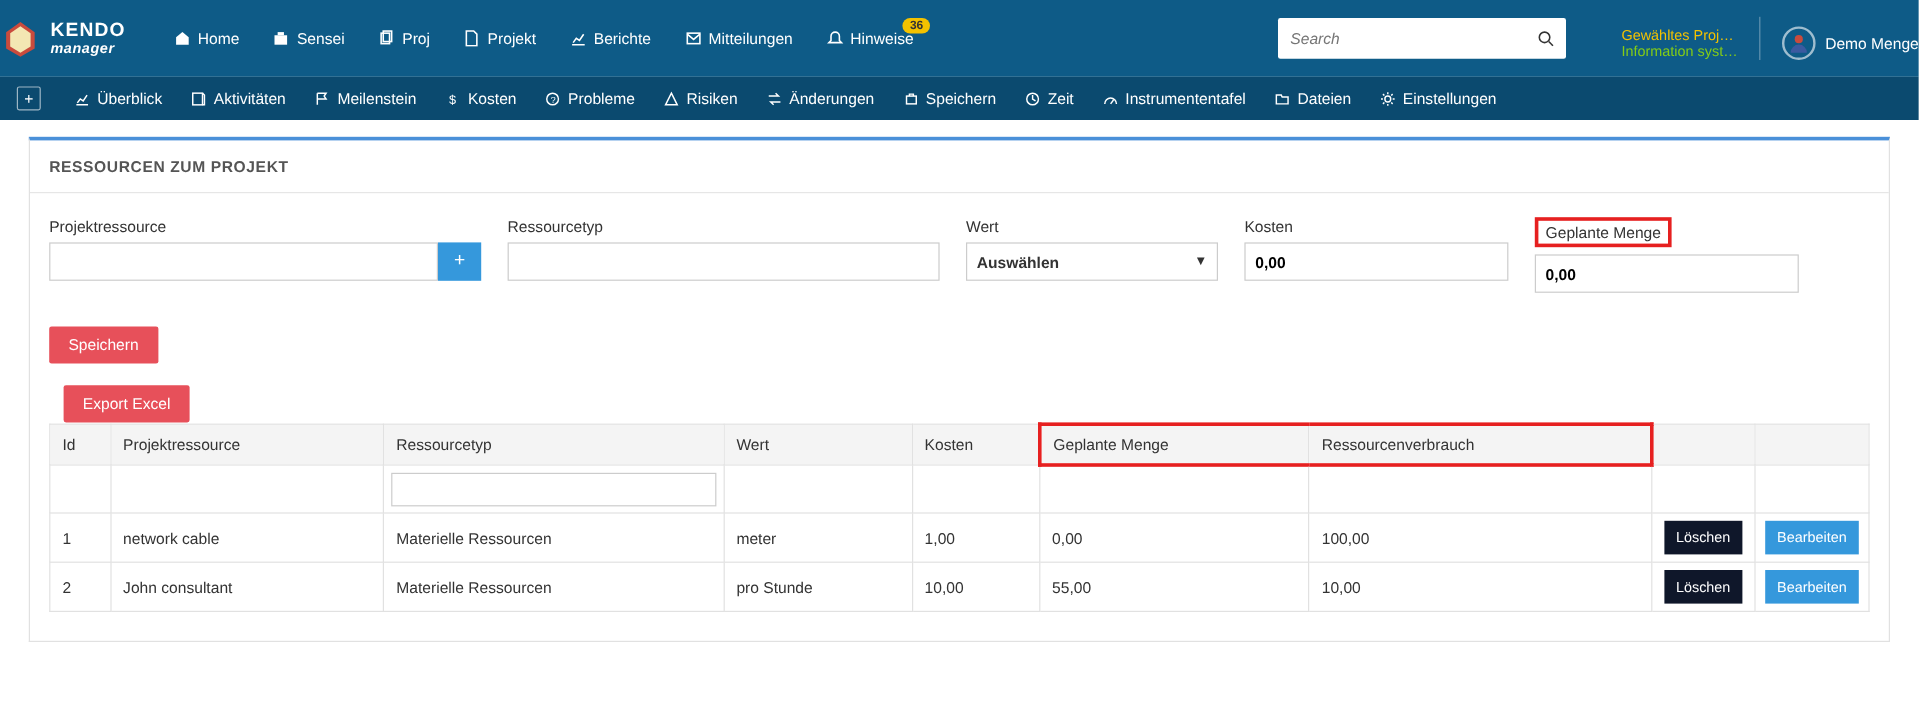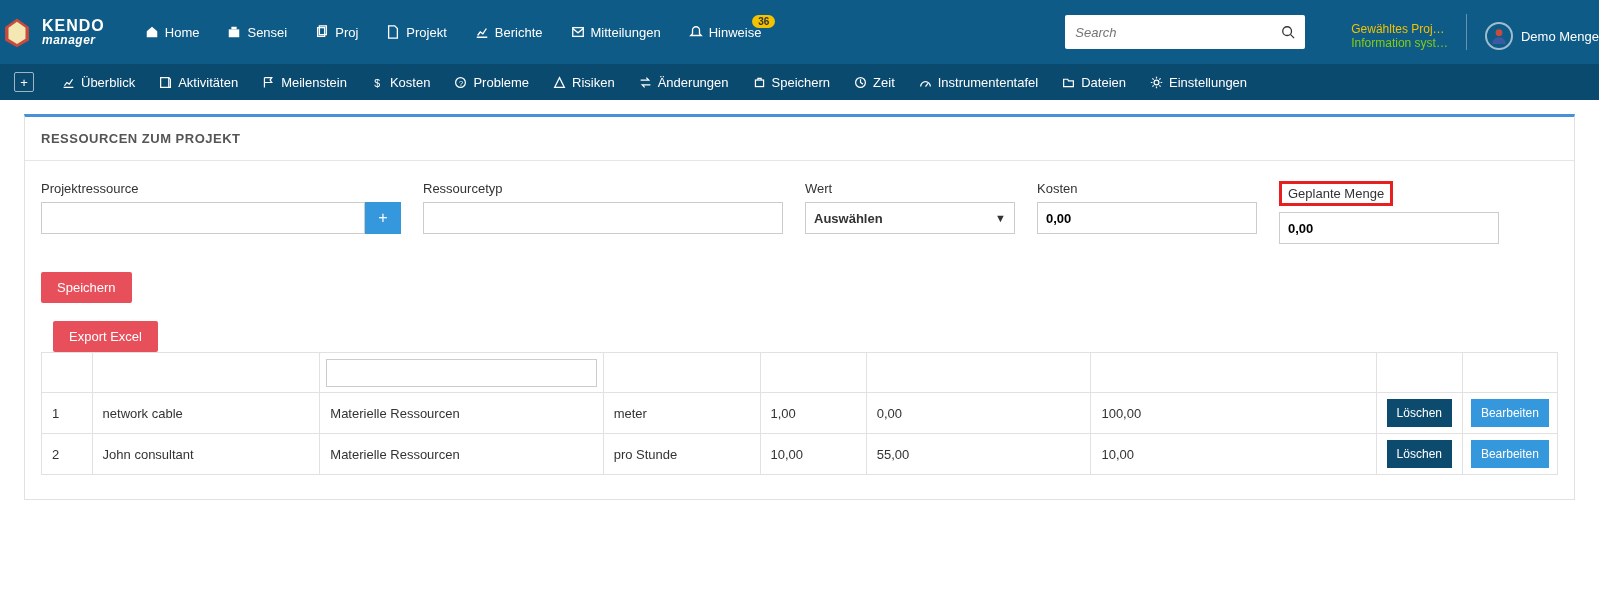--- a/index.html
+++ b/index.html
@@ -63,21 +63,21 @@
   table { width: 100%; border-collapse: collapse; margin-top: 0; table-layout: fixed; }
   thead th { background: #f4f4f4; border: 1px solid #e1e1e1; padding: 8px 10px; text-align: left; font-weight: normal; color: #333; position: relative; }
   .th-hl { border-top: 3px solid #e62020 !important; border-bottom: 3px solid #e62020 !important; }
   .th-hl-left { border-left: 3px solid #e62020 !important; }
   .th-hl-right { border-right: 3px solid #e62020 !important; }
   .filter-row td { border: 1px solid #e1e1e1; padding: 4px 6px; background: #fff; height: 40px; }
   .filter-input { width: 100%; height: 28px; border: 1px solid #ccc; outline: none; padding: 0 6px; }
   tbody td { border: 1px solid #e1e1e1; padding: 12px 10px; font-size: 13px; }
   .row-actions { text-align: center; padding: 6px 4px !important; }
   .row-btn { border: none; color: #fff; height: 28px; padding: 0 10px; font-size: 12px; cursor: pointer; }
-  .row-btn.red { background: #0c4a6e; }
+  .row-btn.red { background: #0f172a; }
   .row-btn.blue { background: #3598dc; }
 </style>
 </head>
 <body>
 
 <div class="topbar">
   <div class="logo">
     <svg width="34" height="34" viewBox="0 0 40 40">
       <polygon points="20,4 34,14 34,30 20,38 6,30 6,14" fill="#c94b3d"></polygon>
       <polygon points="20,8 30,15 30,28 20,34 10,28 10,15" fill="#f3e7b3"></polygon>
@@ -294,20 +294,31 @@
             <col style="width:225px">
             <col style="width:280px">
           <col style="width:155px">
             <col style="width:105px">
             <col style="width:222px">
           <col style="width:282px">
             <col style="width:85px">
             <col style="width:94px">
         </colgroup>
         <thead>
+          <tr>
+            <th>Id</th>
+            <th>Projektressource</th>
+            <th>Ressourcetyp</th>
+            <th>Wert</th>
+            <th>Kosten</th>
+            <th class="th-hl th-hl-left">Geplante Menge</th>
+            <th class="th-hl th-hl-right">Ressourcenverbrauch</th>
+            <th></th>
+            <th></th>
+          </tr>
           <tr class="filter-row">
             <td></td>
               <td></td>
             <td><input class="filter-input" style=""></td>
             <td></td>
               <td></td>
               <td></td>
               <td></td>
               <td></td>
               <td></td>

